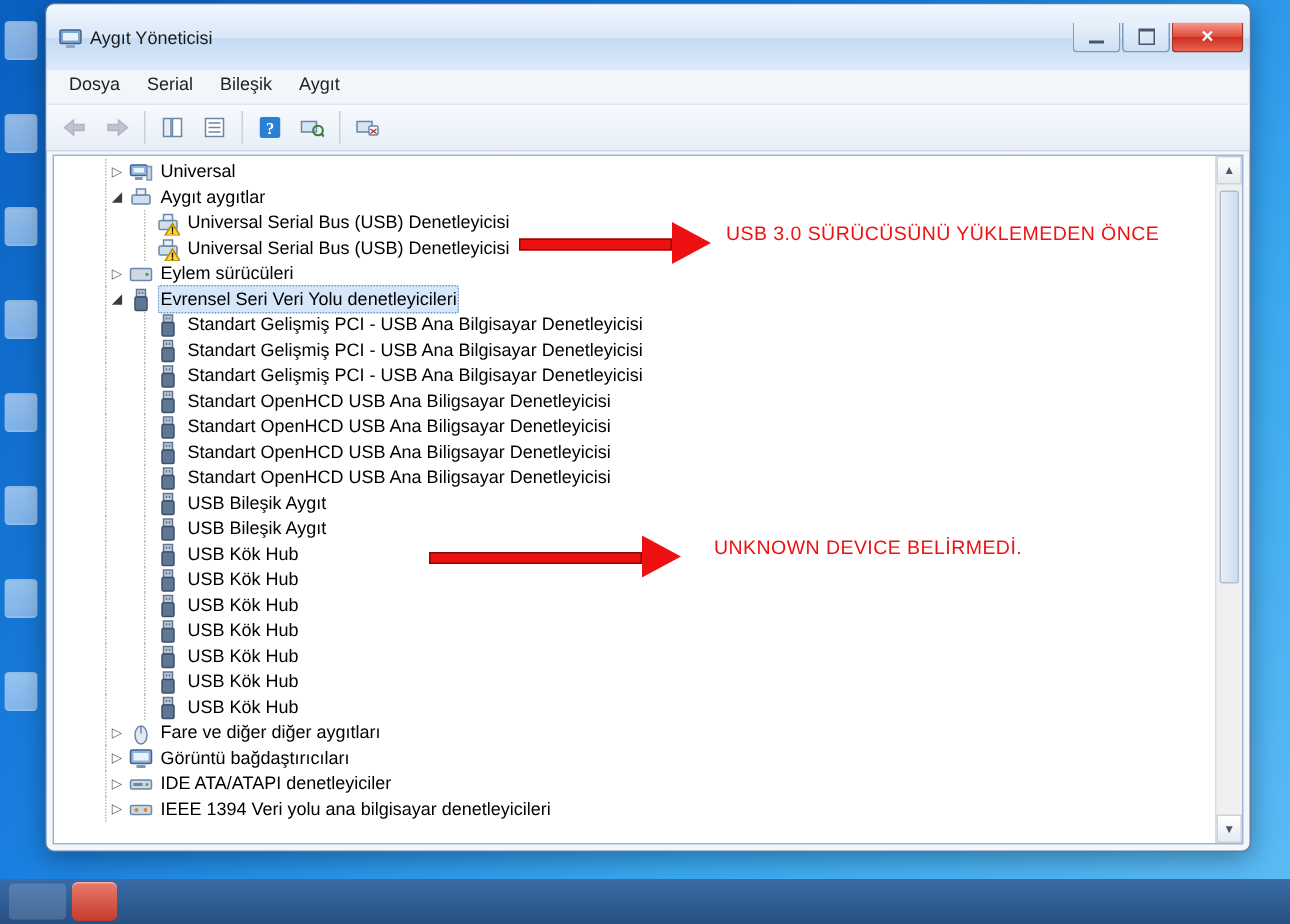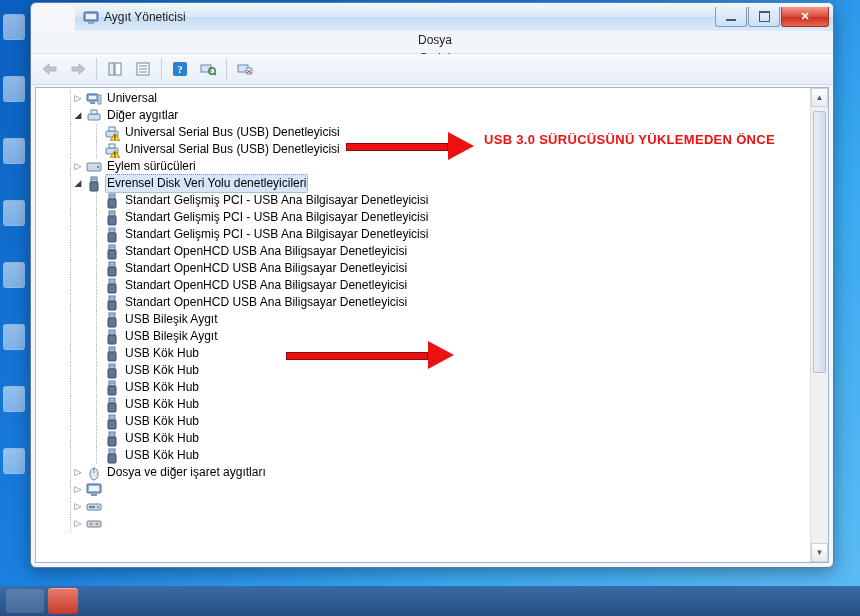--- a/index.html
+++ b/index.html
@@ -49,28 +49,27 @@
     left: 30px; top: 2px;
     width: 802px; height: 564px;
     background: #f4f6f9;
     border: 1px solid #5e7ca3;
     border-radius: 6px;
     box-shadow: 0 4px 18px rgba(0,0,0,.35);
     display: flex;
     flex-direction: column;
   }
   .titlebar {
-    height: 28px;
+    height: 44px;
     background: linear-gradient(#f2f7fd, #d9e7f8 50%, #c5dbf3 51%, #dceafa);
     border-top-left-radius: 5px;
     border-top-right-radius: 5px;
     display: flex;
     align-items: center;
     padding: 0 4px 0 8px;
-    margin-left: 44px;
   }
   .title-icon {
     width: 16px; height: 16px;
     margin-right: 5px;
   }
   .title-text {
     flex: 1;
     color: #1b1b1b;
     font-size: 12px;
   }
@@ -96,23 +95,22 @@
     color: #fff;
     border-color: #a53222;
   }
   .cap-btn.close::before { content:'✕'; font-size:11px; font-weight:bold; }
 
   .menubar {
     height: 22px;
     background: #f2f5fa;
     border-bottom: 1px solid #dfe6ef;
     display: flex;
-    align-items: center;
+    align-items: flex-start;
     padding-left: 6px;
-    flex-direction: column;
   }
   .menu-item {
     padding: 2px 9px;
     color: #222;
   }
 
   .toolbar {
     height: 30px;
     background: linear-gradient(#f7fafe, #e8eef7);
     border-bottom: 1px solid #cfd8e4;
@@ -214,21 +212,21 @@
     top:4px; height:260px;
     background:linear-gradient(90deg,#e8eef7,#cfdced);
     border:1px solid #aebfd4;
     border-radius:2px;
   }
 
   
   .annotation {
     position:absolute;
     color:#e11;
-    font-weight:bold;
+    font-weight:normal;
     pointer-events:none;
     display:flex;
     align-items:center;
   }
   .ann-arrow {
     position:relative;
     height:12px;
     margin-right:10px;
   }
   .ann-shaft {
@@ -357,21 +355,21 @@
         </div>
         <div class="node" style="padding-left: 36px;">
           <div class="indent-lines" style="left: 26px;">
             <div class="vline"></div>
           </div>
           <span class="expander" style="color: rgb(59, 59, 59);">◢</span>
           <span class="node-icon"><svg viewBox="0 0 16 16">
               <rect x="2" y="6" width="12" height="6" rx="1" fill="#cfdff1" stroke="#6b86a7"></rect>
               <rect x="5" y="2" width="6" height="4" fill="#e7eff8" stroke="#6b86a7"></rect>
             </svg></span>
-          <span class="node-label">Diğer aygıtlar</span>
+          <span class="node-label">Aygıt aygıtlar</span>
         </div>
         <div class="node" style="padding-left: 54px;">
           <div class="indent-lines" style="left: 26px;">
             <div class="vline"></div>
             <div class="vline"></div>
           </div>
           <span class="expander blank">▷</span>
           <span class="node-icon"><svg viewBox="0 0 16 16">
               <rect x="2" y="6" width="12" height="6" rx="1" fill="#cfdff1" stroke="#6b86a7"></rect>
               <rect x="5" y="2" width="6" height="4" fill="#e7eff8" stroke="#6b86a7"></rect>
@@ -409,21 +407,21 @@
           <div class="indent-lines" style="left: 26px;">
             <div class="vline"></div>
           </div>
           <span class="expander" style="color: rgb(59, 59, 59);">◢</span>
           <span class="node-icon"><svg viewBox="0 0 16 16">
               <rect x="5" y="1" width="6" height="5" fill="#bfcad8" stroke="#5f7694"></rect>
               <rect x="4" y="6" width="8" height="9" rx="1" fill="#5f7694" stroke="#3c4f68"></rect>
               <rect x="6.5" y="2.5" width="1" height="1.5" fill="#5f7694"></rect>
               <rect x="8.5" y="2.5" width="1" height="1.5" fill="#5f7694"></rect>
             </svg></span>
-          <span class="node-label">Evrensel Disk Veri Yolu denetleyicileri</span>
+          <span class="node-label">Evrensel Seri Veri Yolu denetleyicileri</span>
         </div>
         <div class="node" style="padding-left: 54px;">
           <div class="indent-lines" style="left: 26px;">
             <div class="vline"></div>
             <div class="vline"></div>
           </div>
           <span class="expander blank">▷</span>
           <span class="node-icon"><svg viewBox="0 0 16 16">
               <rect x="5" y="1" width="6" height="5" fill="#bfcad8" stroke="#5f7694"></rect>
               <rect x="4" y="6" width="8" height="9" rx="1" fill="#5f7694" stroke="#3c4f68"></rect>
@@ -644,70 +642,74 @@
         </div>
         <div class="node" style="padding-left: 36px;">
           <div class="indent-lines" style="left: 26px;">
             <div class="vline"></div>
           </div>
           <span class="expander">▷</span>
           <span class="node-icon"><svg viewBox="0 0 16 16">
               <ellipse cx="8" cy="9" rx="4" ry="6" fill="#e2e9f2" stroke="#6b86a7"></ellipse>
               <line x1="8" y1="3" x2="8" y2="8" stroke="#6b86a7"></line>
             </svg></span>
-          <span class="node-label">Dosya ve diğer işaret aygıtları</span>
+          <span class="node-label">Fare ve diğer diğer aygıtları</span>
         </div>
         <div class="node" style="padding-left: 36px;">
           <div class="indent-lines" style="left: 26px;">
             <div class="vline"></div>
           </div>
           <span class="expander">▷</span>
           <span class="node-icon"><svg viewBox="0 0 16 16">
               <rect x="1" y="2" width="14" height="9" rx="1" fill="#8fb5dd" stroke="#45618a"></rect>
               <rect x="3" y="4" width="10" height="5" fill="#e9f3fe"></rect>
               <rect x="5" y="12" width="6" height="2" fill="#7c97b4"></rect>
             </svg></span>
+          <span class="node-label">Görüntü bağdaştırıcıları</span>
         </div>
         <div class="node" style="padding-left: 36px;">
           <div class="indent-lines" style="left: 26px;">
             <div class="vline"></div>
           </div>
           <span class="expander">▷</span>
           <span class="node-icon"><svg viewBox="0 0 16 16">
               <rect x="1" y="5" width="14" height="6" rx="1" fill="#cfd9e5" stroke="#6b86a7"></rect>
               <rect x="3" y="7" width="6" height="2" fill="#6b86a7"></rect>
               <circle cx="12" cy="8" r="1" fill="#59a459"></circle>
             </svg></span>
+          <span class="node-label">IDE ATA/ATAPI denetleyiciler</span>
         </div>
         <div class="node" style="padding-left: 36px;">
           <div class="indent-lines" style="left: 26px;">
             <div class="vline"></div>
           </div>
           <span class="expander">▷</span>
           <span class="node-icon"><svg viewBox="0 0 16 16">
               <rect x="1" y="5" width="14" height="6" rx="1" fill="#cfd9e5" stroke="#6b86a7"></rect>
               <circle cx="5" cy="8" r="1.3" fill="#d78a2c"></circle>
               <circle cx="11" cy="8" r="1.3" fill="#d78a2c"></circle>
             </svg></span>
+          <span class="node-label">IEEE 1394 Veri yolu ana bilgisayar denetleyicileri</span>
         </div>
       </div>
 
     <div id="annotations">
         <div class="annotation" style="top: 44px; left: 0px; right: 17px; height: 28px;">
           <div class="ann-arrow" style="position: absolute; left: 310px; width: 128px;">
             <div class="ann-shaft"></div>
             <div class="ann-head"></div>
           </div>
           <div class="ann-text" style="position: absolute; left: 448px; top: 0px;">USB 3.0 SÜRÜCÜSÜNÜ YÜKLEMEDEN ÖNCE</div>
         </div>
         <div class="annotation" style="top: 253px; left: 0px; right: 17px; height: 28px;">
           <div class="ann-arrow" style="position: absolute; left: 250px; width: 168px;">
             <div class="ann-shaft"></div>
             <div class="ann-head"></div>
           </div>
+          <div class="ann-text" style="position: absolute; left: 440px; top: 0px;">UNKNOWN DEVICE BELİRMEDİ.</div>
         </div>
       </div>
 
     <div class="vscroll">
       <div class="arrow">▲</div>
       <div class="track">
         <div class="thumb"></div>
       </div>
       <div class="arrow">▼</div>
     </div>

